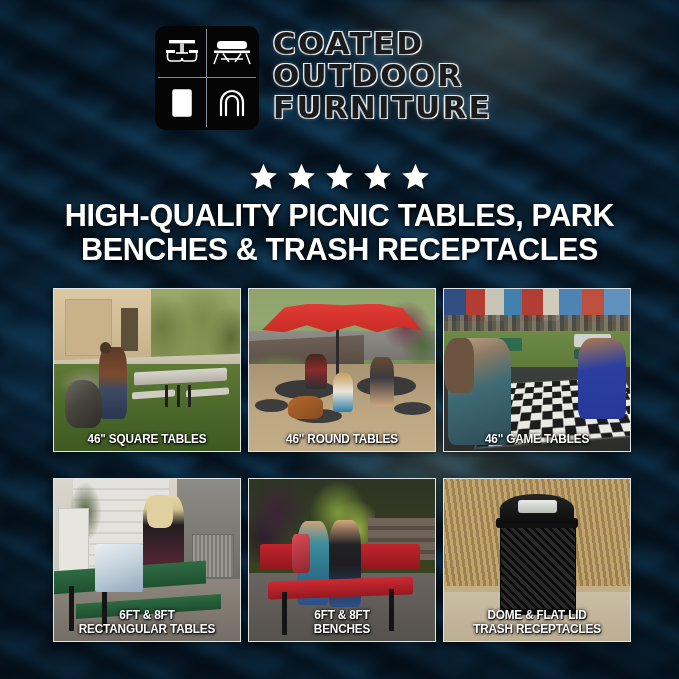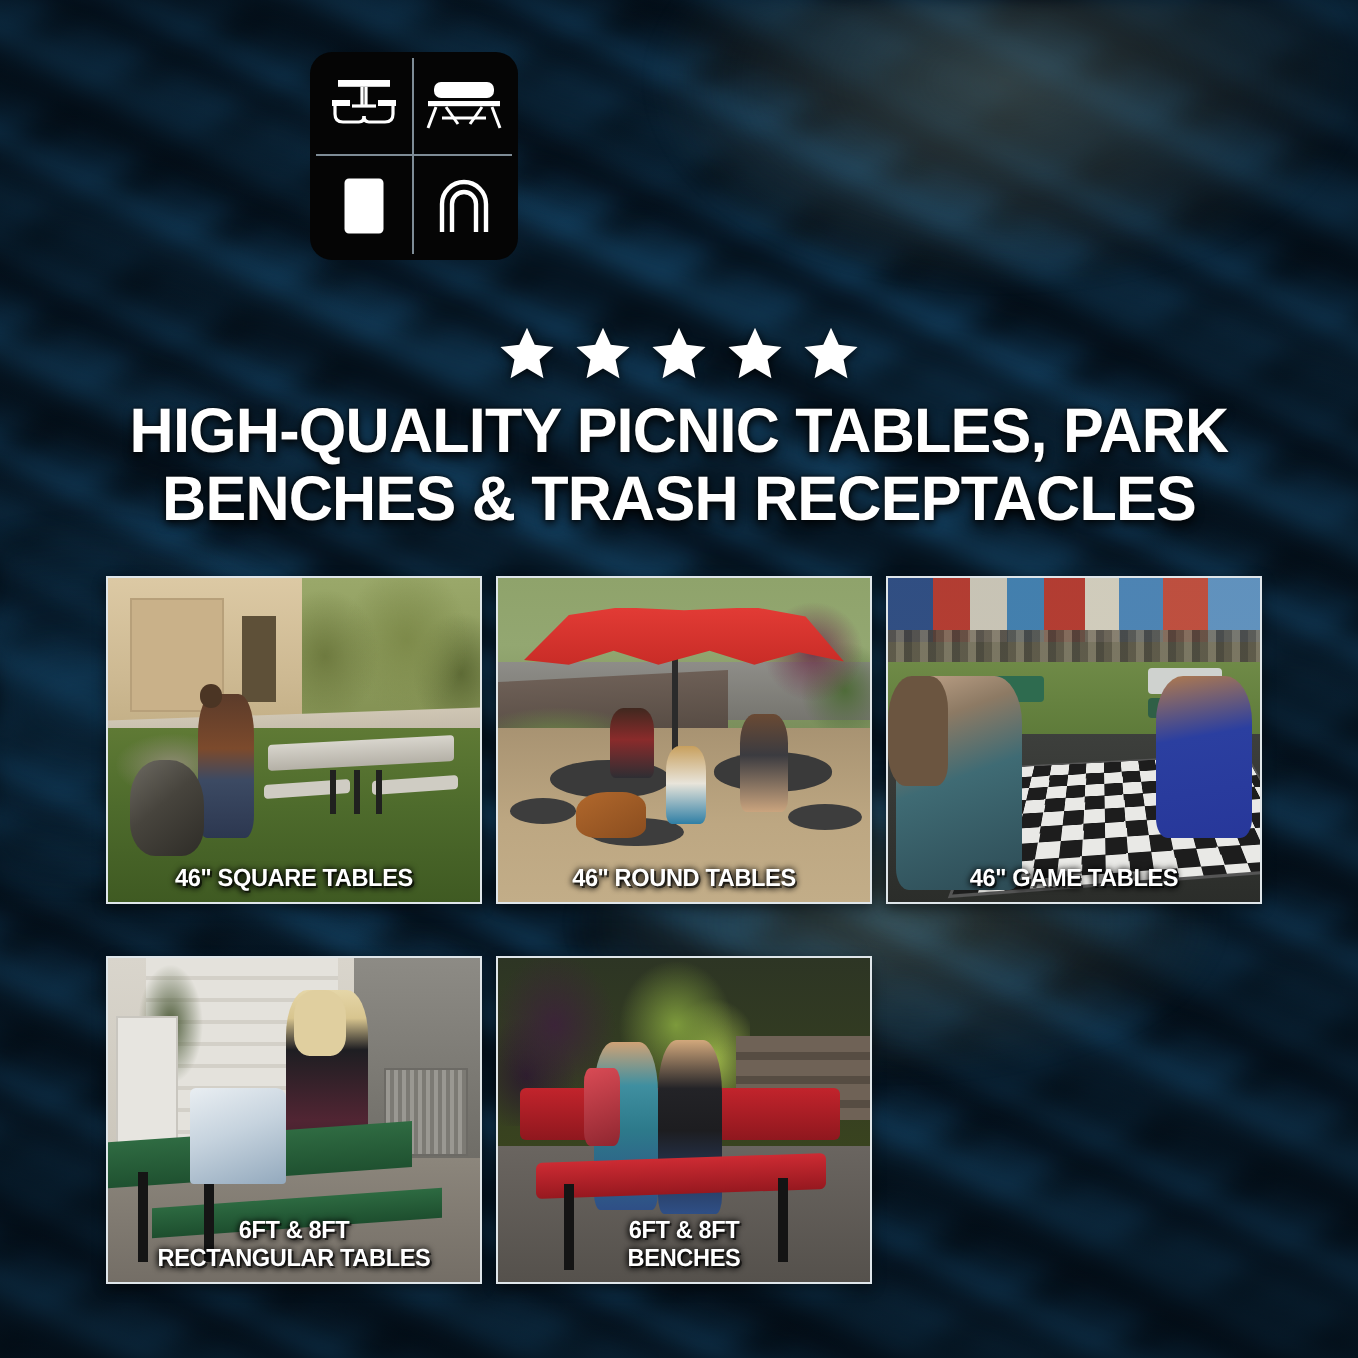--- a/index.html
+++ b/index.html
@@ -351,20 +351,25 @@
             <rect x="8" y="5" width="18" height="26" rx="1.5" fill="#ffffff" stroke="#ffffff"></rect>
           </svg>
         </div>
         <div class="q q-br">
           <svg width="36" height="34" viewBox="0 0 36 34" fill="none" stroke="#ffffff" stroke-width="2.2">
             <path d="M7 30 V16 a11 11 0 0 1 22 0 V30"></path>
             <path d="M12 30 V16 a6 6 0 0 1 12 0 V30"></path>
           </svg>
         </div>
       </div>
+      <div class="logo-words">
+        <div class="lw lw1">COATED</div>
+        <div class="lw lw2">OUTDOOR</div>
+        <div class="lw lw3">FURNITURE</div>
+      </div>
     </div>
 
     <div class="stars">
       <svg class="star" viewBox="0 0 24 24" fill="currentColor">
           <polygon points="12,1.5 15.2,8.6 23,9.5 17.2,14.7 18.8,22.4 12,18.4 5.2,22.4 6.8,14.7 1,9.5 8.8,8.6"></polygon>
         </svg>
       <svg class="star" viewBox="0 0 24 24" fill="currentColor">
           <polygon points="12,1.5 15.2,8.6 23,9.5 17.2,14.7 18.8,22.4 12,18.4 5.2,22.4 6.8,14.7 1,9.5 8.8,8.6"></polygon>
         </svg>
       <svg class="star" viewBox="0 0 24 24" fill="currentColor">
@@ -494,16 +499,32 @@
           <div class="bseat"></div>
             <div class="bleg"></div>
             <div class="bleg2"></div>
         </div>
         <div class="cap">
           <span>6FT &amp; 8FT</span>
           <span class="c2">BENCHES</span>
         </div>
       </div>
 
+      <div class="tile t6">
+        <div class="scene">
+          <div class="sky"></div>
+            <div class="grass"></div>
+            <div class="ground"></div>
+          <div class="can"></div>
+            <div class="rim"></div>
+            <div class="dome"></div>
+          <div class="domewin"></div>
+            <div class="base"></div>
+        </div>
+        <div class="cap">
+          <span>DOME &amp; FLAT LID</span>
+          <span class="c2">TRASH RECEPTACLES</span>
+        </div>
+      </div>
 
     </div>
   </div>
 </div>
 
 </body></html>

